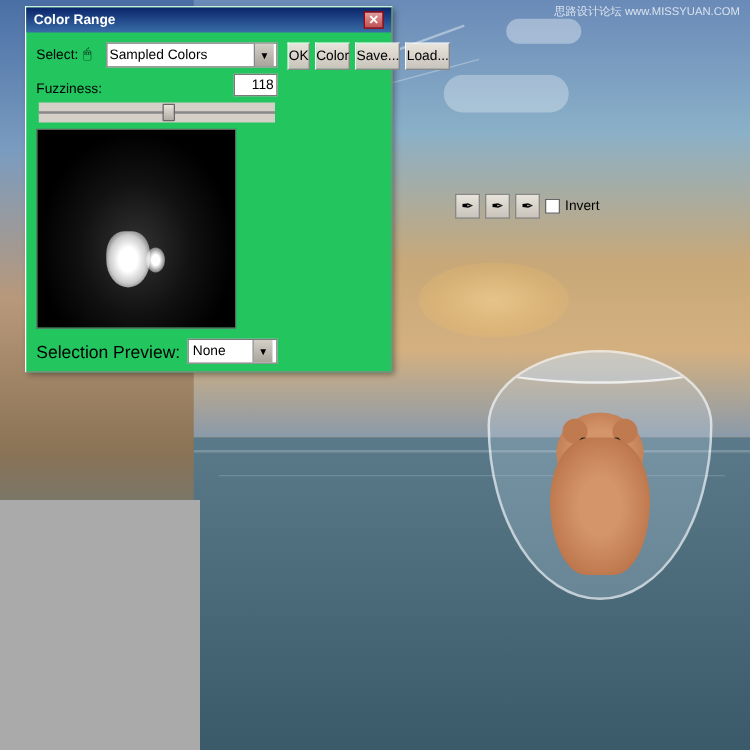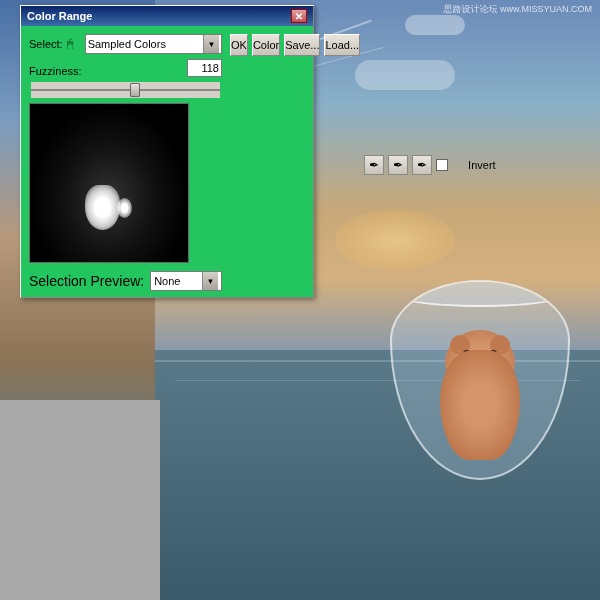--- a/index.html
+++ b/index.html
@@ -435,21 +435,21 @@
       align-items: center;
       justify-content: center;
       cursor: pointer;
       font-size: 14px;
     }
 
     
     .invert-row {
       display: flex;
       align-items: center;
-      gap: 20px;
+      gap: 4px;
       font-size: 11px;
       margin-top: 4px;
     }
 
     .checkbox {
       width: 12px;
       height: 12px;
       border: 1px solid #666;
       background: #fff;
     }

